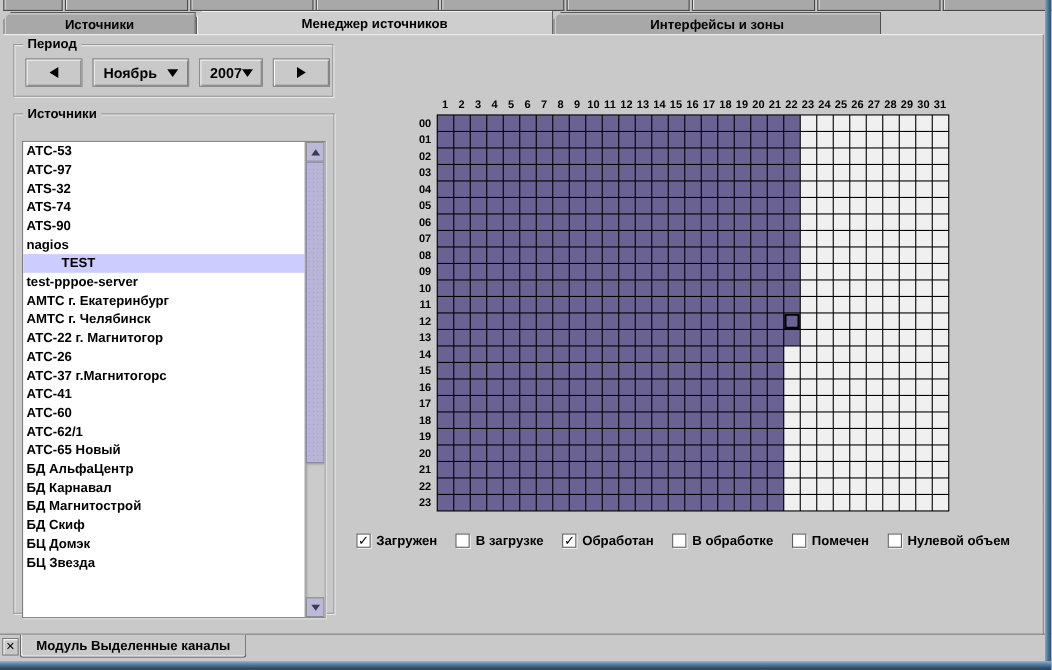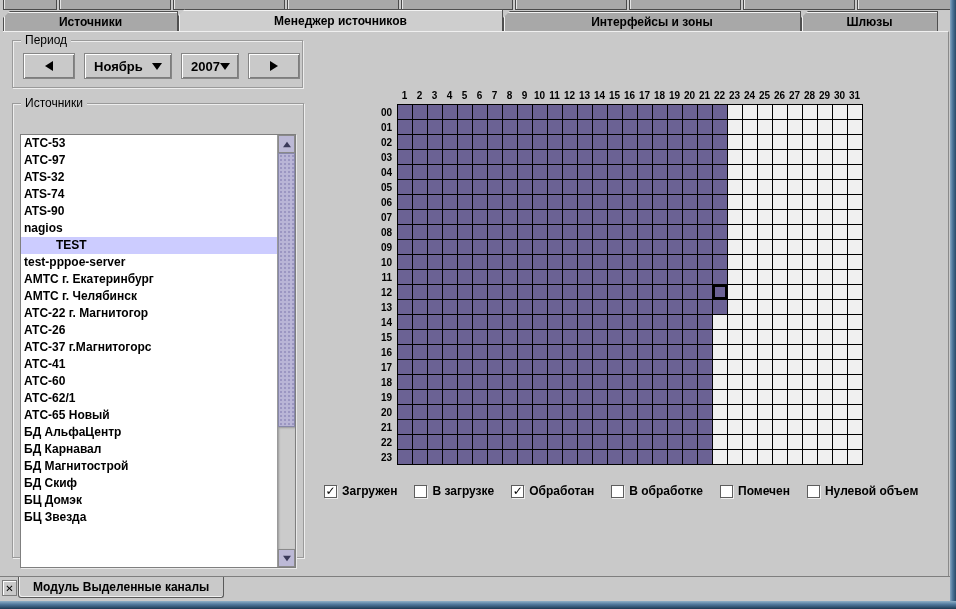--- a/index.html
+++ b/index.html
@@ -25,38 +25,38 @@
     clip-path:polygon(0 100%,0 7px,7px 0,100% 0,100% 100%);}
   .tab.active{height:22px;background:#cecece;}
 
   .content-edge{position:absolute;left:3px;top:31px;width:945px;height:545px;
     border-top:1px solid #f0f0f0;border-right:1px solid #8a8a8a;}
 
   
   .groupbox{position:absolute;box-sizing:border-box;border:1px solid #9a9a9a;
     box-shadow:1px 1px 0 #eeeeee,inset 1px 1px 0 #eeeeee;}
   .groupbox .gb-title{position:absolute;top:-8px;left:8px;background:#c9c9c9;padding:0 4px;
-    font-size:12px;font-weight:normal;color:#000;line-height:14px;}
+    font-size:12px;font-weight:bold;color:#000;line-height:14px;}
 
   
   .period-inner{position:absolute;left:10px;top:12px;display:flex;gap:9px;align-items:center;}
   .btn{box-sizing:border-box;height:26px;background:#c9c9c9;border:1px solid #868686;
     box-shadow:inset 1px 1px 0 #ffffff,inset -1px -1px 0 #7d7d7d;
     display:flex;align-items:center;justify-content:center;cursor:default;}
   .arrow-left{width:0;height:0;border-top:5px solid transparent;border-bottom:5px solid transparent;border-right:8px solid #000;}
   .arrow-right{width:0;height:0;border-top:5px solid transparent;border-bottom:5px solid transparent;border-left:8px solid #000;}
   .arrow-down{width:0;height:0;border-left:5px solid transparent;border-right:5px solid transparent;border-top:7px solid #000;}
   .arrow-up{width:0;height:0;border-left:5px solid transparent;border-right:5px solid transparent;border-bottom:7px solid #000;}
   .combo{box-sizing:border-box;height:26px;background:#c9c9c9;border:1px solid #868686;
     box-shadow:inset 1px 1px 0 #ffffff,inset -1px -1px 0 #7d7d7d;
     display:flex;align-items:center;justify-content:space-between;padding:0 9px;
     font-size:13px;font-weight:bold;}
 
   
-  .listbox{position:absolute;left:7px;top:30px;width:276px;height:434px;box-sizing:border-box;
+  .listbox{position:absolute;left:7px;top:24px;width:276px;height:434px;box-sizing:border-box;
     background:#ffffff;border:1px solid #7f7f7f;box-shadow:1px 1px 0 #e9e9e9;display:flex;overflow:hidden;}
   .list-items{flex:1;overflow:hidden;}
   .li{height:17px;line-height:17px;font-size:12px;font-weight:bold;color:#000;padding-left:3px;white-space:nowrap;}
   .li.sel{background:#ccccff;padding-left:35px;}
   .vscroll{width:17px;display:flex;flex-direction:column;border-left:1px solid #9a9a9a;background:#c4c4c4;}
   .sb-btn{height:16px;background:#bcb9d6;border:1px solid #8a8a8a;display:flex;align-items:center;justify-content:center;}
   .sb-btn .arrow-up{border-bottom-color:#3a3a5a;transform:scale(.8);}
   .sb-btn .arrow-down{border-top-color:#3a3a5a;transform:scale(.8);}
   .sb-thumb{height:272px;background-color:#b9b5d6;border:1px solid #8888aa;
     background-image:radial-gradient(#9b96c2 26%,transparent 27%);background-size:4px 4px;}
@@ -105,21 +105,20 @@
       <div class="stub" style="width: 110px;"></div>
       <div class="stub" style="width: 110px;"></div>
       <div class="stub" style="width: 110px;"></div>
       <div class="stub" style="width: 106px;"></div>
     </div>
 
   <div class="tab-row">
       <div class="tab" style="width: 175px;">Источники</div>
       <div class="tab active" style="width: 325px;">Менеджер источников</div>
       <div class="tab" style="width: 298px;">Интерфейсы и зоны</div>
-      <div class="tab" style="width: 137px;">Шлюзы</div>
     </div>
 
   <div class="content-edge"></div>
 
   <div class="groupbox" style="left:12px;top:40px;width:291px;height:48px;">
     <span class="gb-title">Период</span>
     <div class="period-inner">
       <div class="btn" style="width:52px">
         <span class="arrow-left"></span>
       </div>

